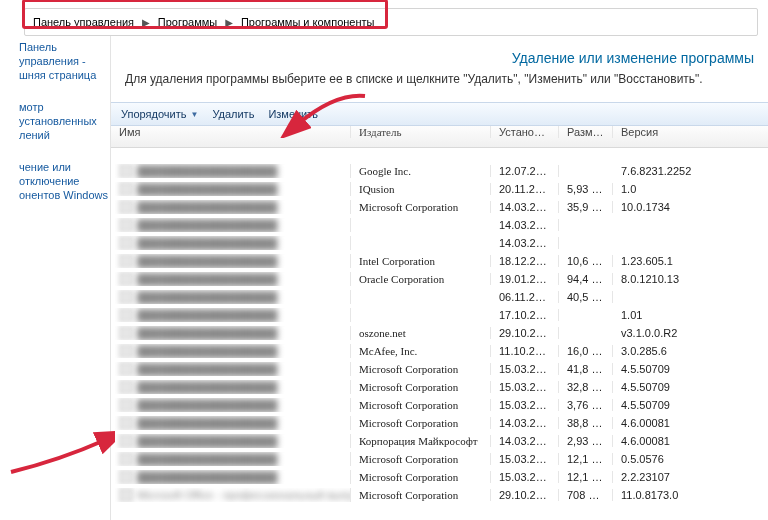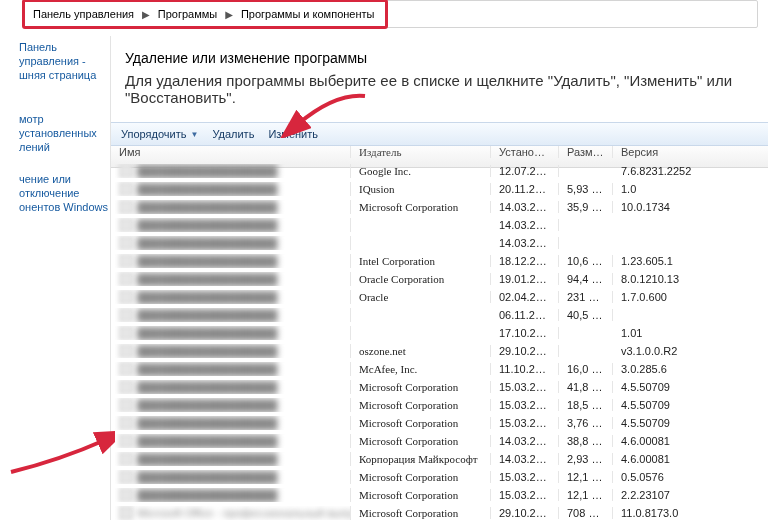--- a/index.html
+++ b/index.html
@@ -1,31 +1,31 @@
 <!DOCTYPE html>
 <html><head>
 <meta charset="utf-8">
 <style>
   * { box-sizing: border-box; margin: 0; padding: 0; font-family: "Segoe UI", Tahoma, sans-serif; }
   body { width: 768px; height: 520px; background: #fff; overflow: hidden; position: relative; font-size: 11px; color: #000; }
 
   
-  .crumbbar { position: absolute; left: 24px; top: 0; right: 10px; height: 28px; background: #fff; border: 1px solid #d4d4d4; border-radius: 2px; display: flex; align-items: center; padding: 0 6px; }
+  .crumbbar { position: absolute; left: 24px; top: 8px; right: 10px; height: 28px; background: #fff; border: 1px solid #d4d4d4; border-radius: 2px; display: flex; align-items: center; padding: 0 6px; }
   .crumbbar .sep { color: #555; margin: 0 6px; font-size: 10px; }
   .crumbbar span.c { padding: 2px 2px; }
   .annot { position: absolute; border: 3px solid #d7263d; border-radius: 3px; pointer-events: none; }
 
   
   .sidebar { position: absolute; left: 11px; top: 36px; width: 110px; bottom: 0; background: #fff; font-size: 11px; color: #15599f; }
   .sidebar .item { padding: 4px 6px 4px 8px; line-height: 14px; }
 
   
   .main { position: absolute; left: 110px; right: 0; top: 36px; bottom: 0; background: #fff; border-left: 1px solid #e3e3e3; }
-  .main h1 { color: #000000; font-weight: 400; font-size: 14px; padding: 14px 14px 6px; }
-  .main .sub { color: #333; font-size: 15px; padding: 0 14px 16px; }
+  .main h1 { color: #0369a1; font-weight: 400; font-size: 14px; padding: 14px 14px 6px; text-align: right; }
+  .main .sub { color: #333; font-size: 12px; padding: 0 14px 16px; }
 
   
   .toolbar { height: 24px; background: linear-gradient(#f7fbff, #e1ecf8); border-top: 1px solid #c9d8ea; border-bottom: 1px solid #c9d8ea; display: flex; align-items: center; padding: 0 10px; gap: 14px; }
   .toolbar .tbtn { color: #153a64; cursor: default; display: flex; align-items: center; gap: 4px; }
   .toolbar .tbtn .tri { font-size: 8px; color: #3c6aa0; }
 
   
   .cols { height: 22px; background: linear-gradient(#fdfdfd, #f0f0f0); border-bottom: 1px solid #d9d9d9; display: flex; align-items: flex-start; font-size: 11px; color: #444; }
   .cols > div, .row > div { padding: 0 8px; white-space: nowrap; overflow: hidden; text-overflow: ellipsis; }
   .c-name { width: 240px; border-right: 1px solid #e6e6e6; }
@@ -52,21 +52,21 @@
   <span class="c">Панель управления</span>
   <span class="sep">▶</span>
   <span class="c">Программы</span>
   <span class="sep">▶</span>
   <span class="c">Программы и компоненты</span>
 </div>
 <div class="annot" style="left:22px; top:-1px; width:366px; height:30px;"></div>
 
 <div class="sidebar">
   <div class="item">Панель управления - шняя страница</div>
-  <div class="item" style="margin-top:22px">мотр установленных лений</div>
+  <div class="item" style="margin-top:10px">мотр установленных лений</div>
   <div class="item" style="margin-top:10px">чение или отключение онентов Windows</div>
 </div>
 
 <div class="main">
   <h1>Удаление или изменение программы</h1>
   <div class="sub">Для удаления программы выберите ее в списке и щелкните "Удалить", "Изменить" или "Восстановить".</div>
 
   <div class="toolbar">
     <div class="tbtn">
       <span>Упорядочить</span>
@@ -153,30 +153,20 @@
         <div class="c-pub">Oracle Corporation</div>
         <div class="c-inst">19.01.2017</div>
         <div class="c-size">94,4 МБ</div>
         <div class="c-ver">8.0.1210.13</div>
       </div>
       <div class="row blur">
         <div class="c-name">
           <span class="ico blur"></span>
           <span class="txt">██████████████████</span>
         </div>
-        <div class="c-pub">Oracle</div>
-        <div class="c-inst">02.04.2018</div>
-        <div class="c-size">231 МБ</div>
-        <div class="c-ver">1.7.0.600</div>
-      </div>
-      <div class="row blur">
-        <div class="c-name">
-          <span class="ico blur"></span>
-          <span class="txt">██████████████████</span>
-        </div>
         <div class="c-pub"></div>
         <div class="c-inst">06.11.2018</div>
         <div class="c-size">40,5 МБ</div>
         <div class="c-ver"></div>
       </div>
       <div class="row blur">
         <div class="c-name">
           <span class="ico blur"></span>
           <span class="txt">██████████████████</span>
         </div>
@@ -215,21 +205,21 @@
         <div class="c-size">41,8 МБ</div>
         <div class="c-ver">4.5.50709</div>
       </div>
       <div class="row blur">
         <div class="c-name">
           <span class="ico blur"></span>
           <span class="txt">██████████████████</span>
         </div>
         <div class="c-pub">Microsoft Corporation</div>
         <div class="c-inst">15.03.2016</div>
-        <div class="c-size">18,5 МБ</div>
+        <div class="c-size">32,8 МБ</div>
         <div class="c-ver">4.5.50709</div>
       </div>
       <div class="row blur">
         <div class="c-name">
           <span class="ico blur"></span>
           <span class="txt">██████████████████</span>
         </div>
         <div class="c-pub">Microsoft Corporation</div>
         <div class="c-inst">15.03.2016</div>
         <div class="c-size">3,76 МБ</div>

